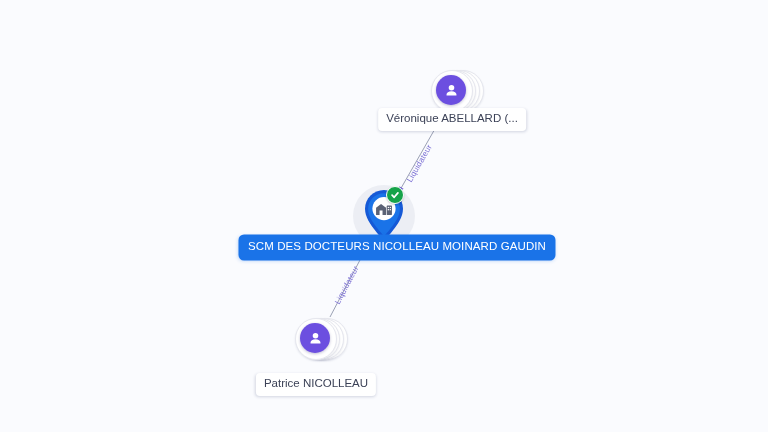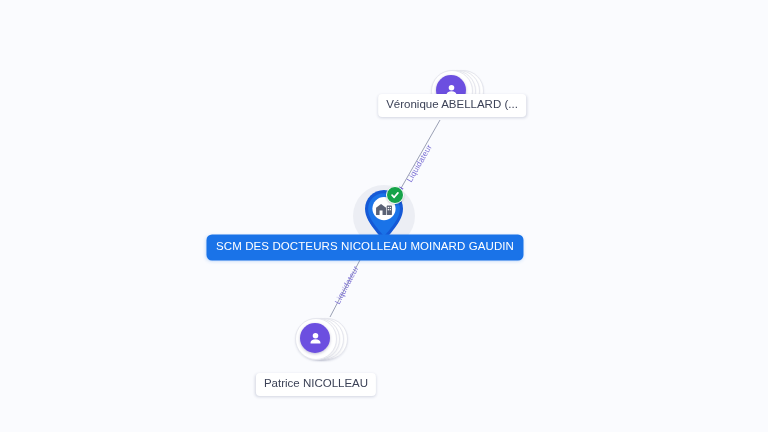--- a/index.html
+++ b/index.html
@@ -167,21 +167,21 @@
       <div class="avatar-circle">
         <span>
           <svg width="17" height="17" viewBox="0 0 24 24" fill="#ffffff">
             <circle cx="12" cy="8" r="3.9"></circle>
             <path d="M12 13.2c-4.1 0-7 2.2-7 4.6V19h14v-1.2c0-2.4-2.9-4.6-7-4.6z"></path>
           </svg>
         </span>
       </div>
     </div>
   </div>
-  <div class="node-label plain" id="label-veronique" style="left: 452px; top: 94px;">Véronique ABELLARD (...</div>
+  <div class="node-label plain" id="label-veronique" style="left: 452px; top: 108px;">Véronique ABELLARD (...</div>
 
   <div class="node" id="node-scm" style="left: 384px; top: 214px;">
     <div class="pin-halo"></div>
     <div class="pin-wrap">
       <span>
         <svg width="44" height="54" viewBox="0 0 44 54">
           <path d="M22 2C11.5 2 3 10.4 3 20.8c0 8.2 5.2 15.5 12.1 24.3
                    L22 53l6.9-7.9C35.8 36.3 41 29 41 20.8 41 10.4 32.5 2 22 2z" fill="#1559d6"></path>
           <path d="M22 5.2C13.2 5.2 6.1 12.2 6.1 20.9c0 7 4.6 13.6 10.9 21.5
                    L22 48.3l5-5.9c6.3-7.9 10.9-14.5 10.9-21.5C37.9 12.2 30.8 5.2 22 5.2z" fill="#1a73e8"></path>
@@ -199,21 +199,21 @@
           <rect x="5.6" y="12.4" width="3.6" height="5.6" fill="#ffffff"></rect>
         </svg>
       </span>
       <div class="verify-badge">
         <svg width="10" height="10" viewBox="0 0 24 24" fill="none" stroke="#ffffff" stroke-width="4.2" stroke-linecap="round" stroke-linejoin="round">
           <polyline points="5,12.5 10,17.5 19,7"></polyline>
         </svg>
       </div>
     </div>
   </div>
-  <div class="node-label selected" id="label-scm" style="left: 365px; top: 236px;">SCM DES DOCTEURS NICOLLEAU MOINARD GAUDIN</div>
+  <div class="node-label selected" id="label-scm" style="left: 397px; top: 236px;">SCM DES DOCTEURS NICOLLEAU MOINARD GAUDIN</div>
 
   <div class="node" id="node-patrice" style="left: 316px; top: 339px;">
     <div class="person-stack">
       <div class="stack-card c3"></div>
       <div class="stack-card c2"></div>
       <div class="stack-card c1"></div>
       <div class="stack-card c0"></div>
       <div class="avatar-circle">
         <span>
           <svg width="17" height="17" viewBox="0 0 24 24" fill="#ffffff">

